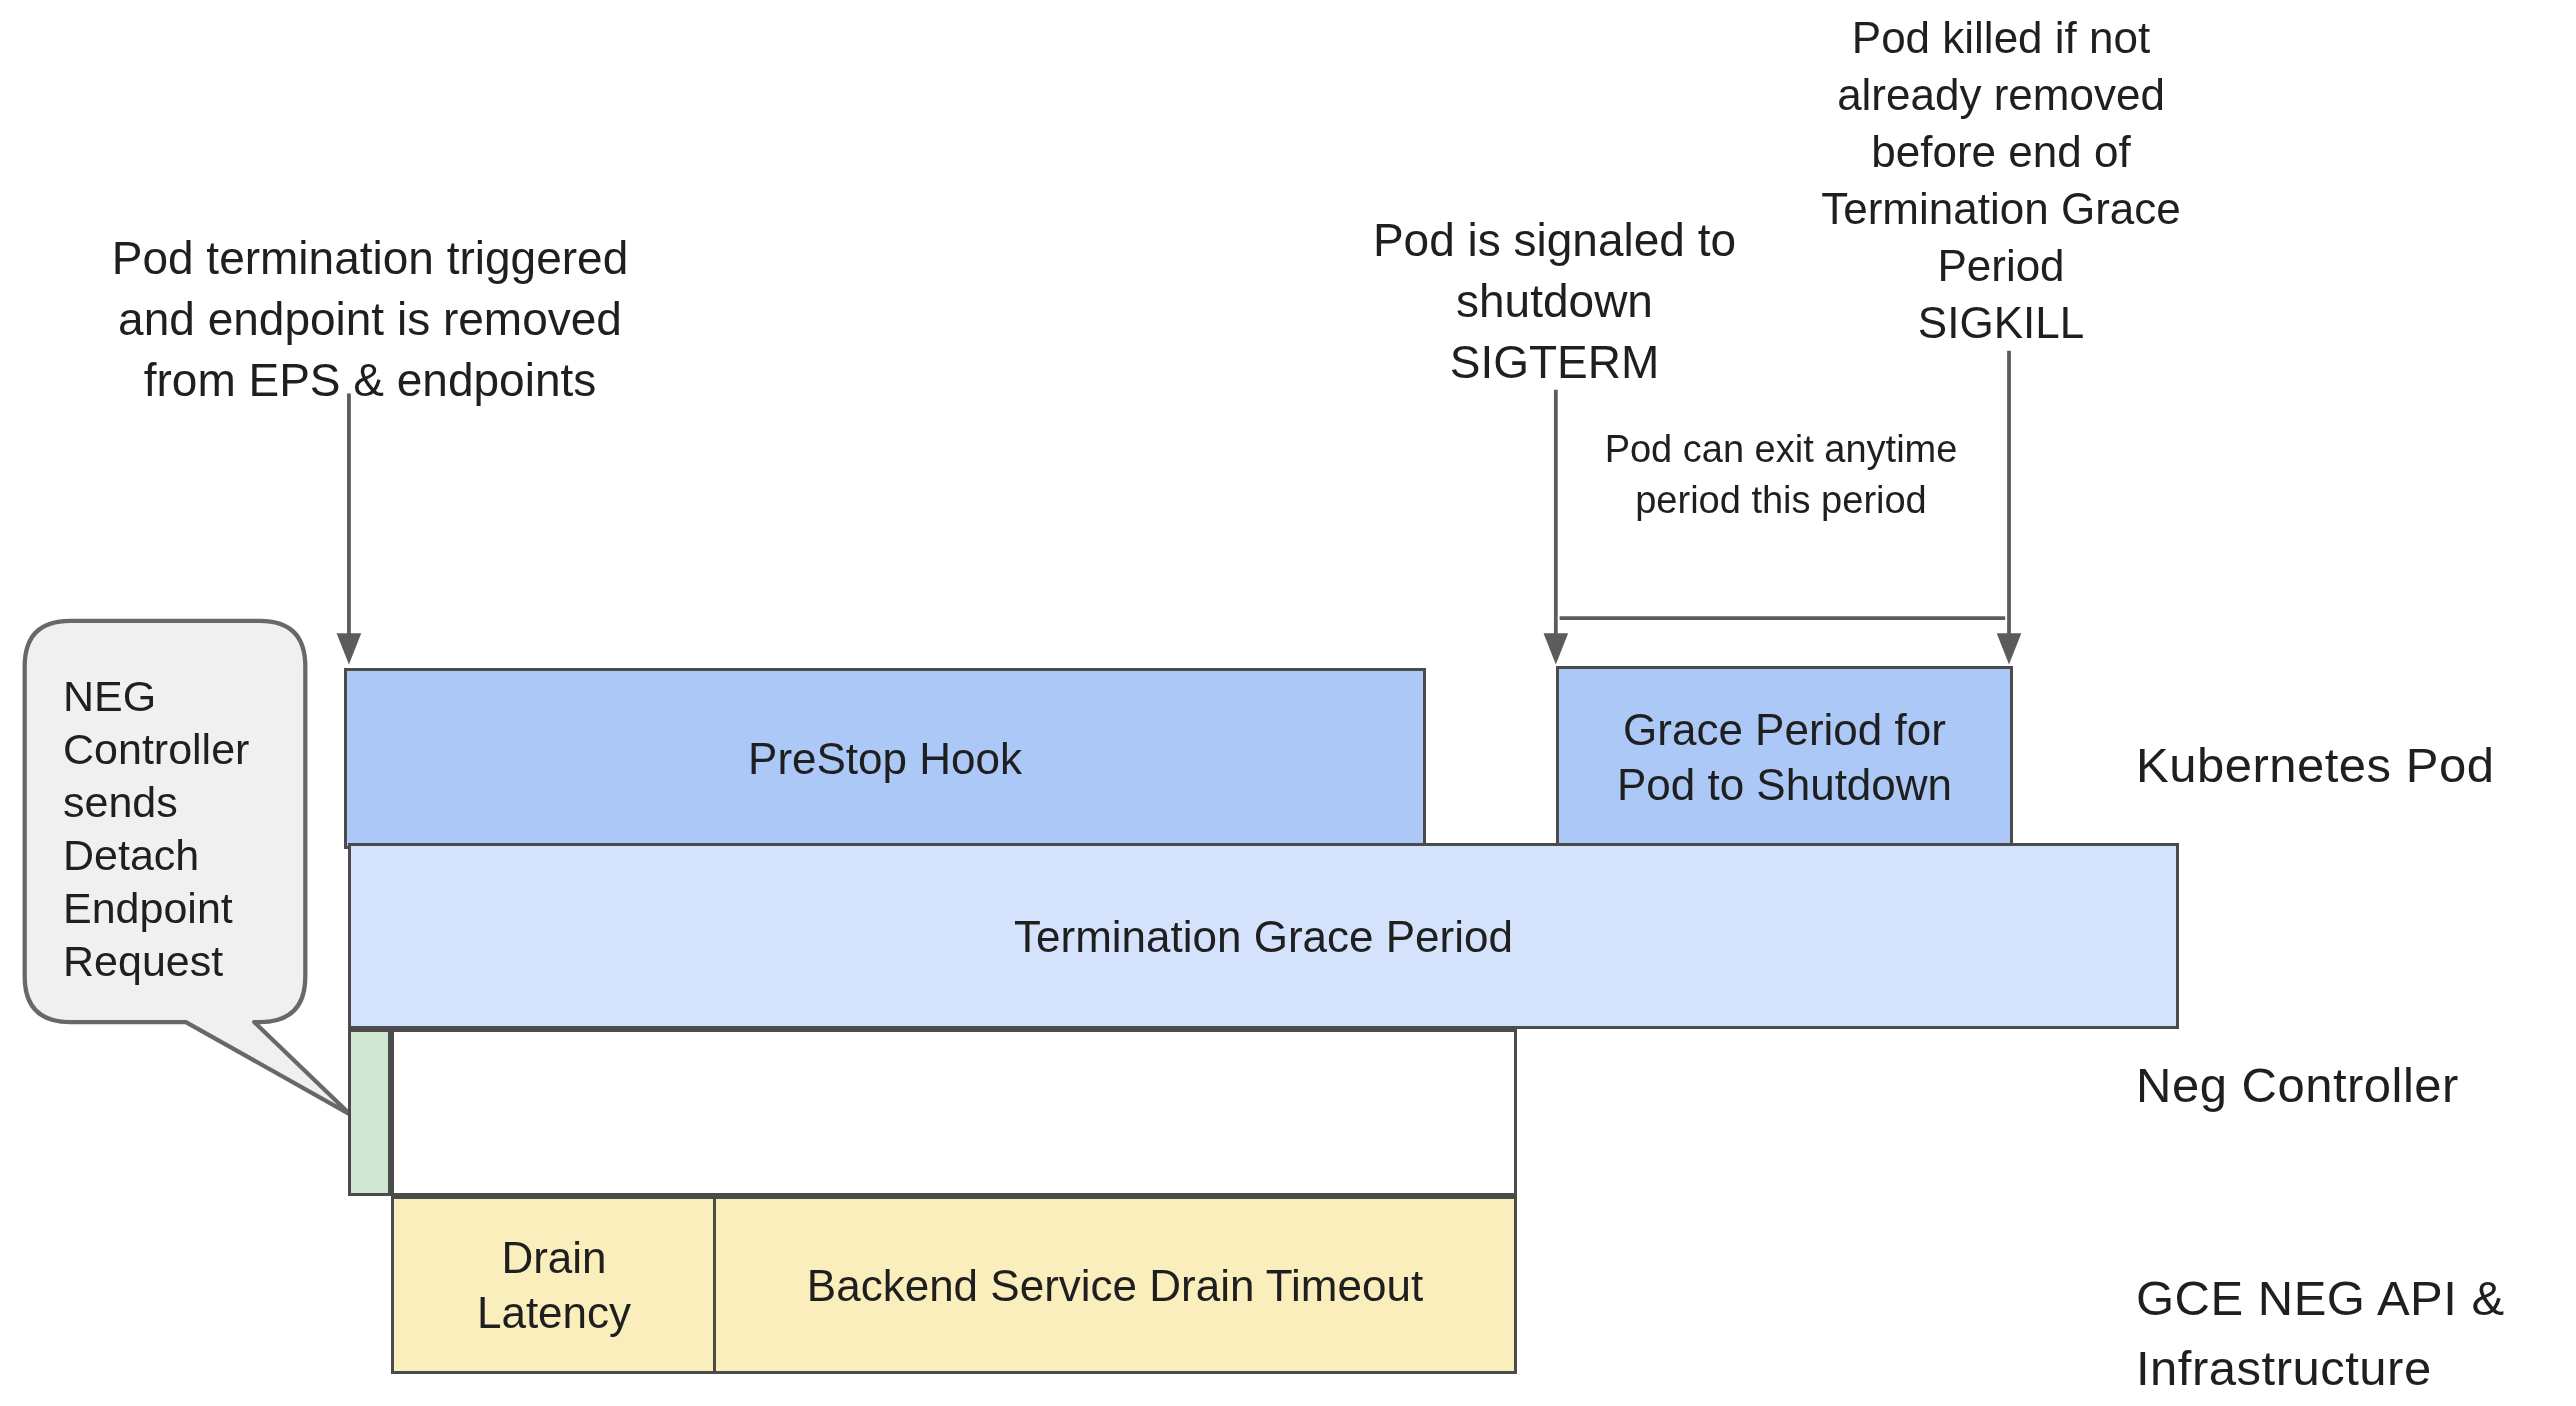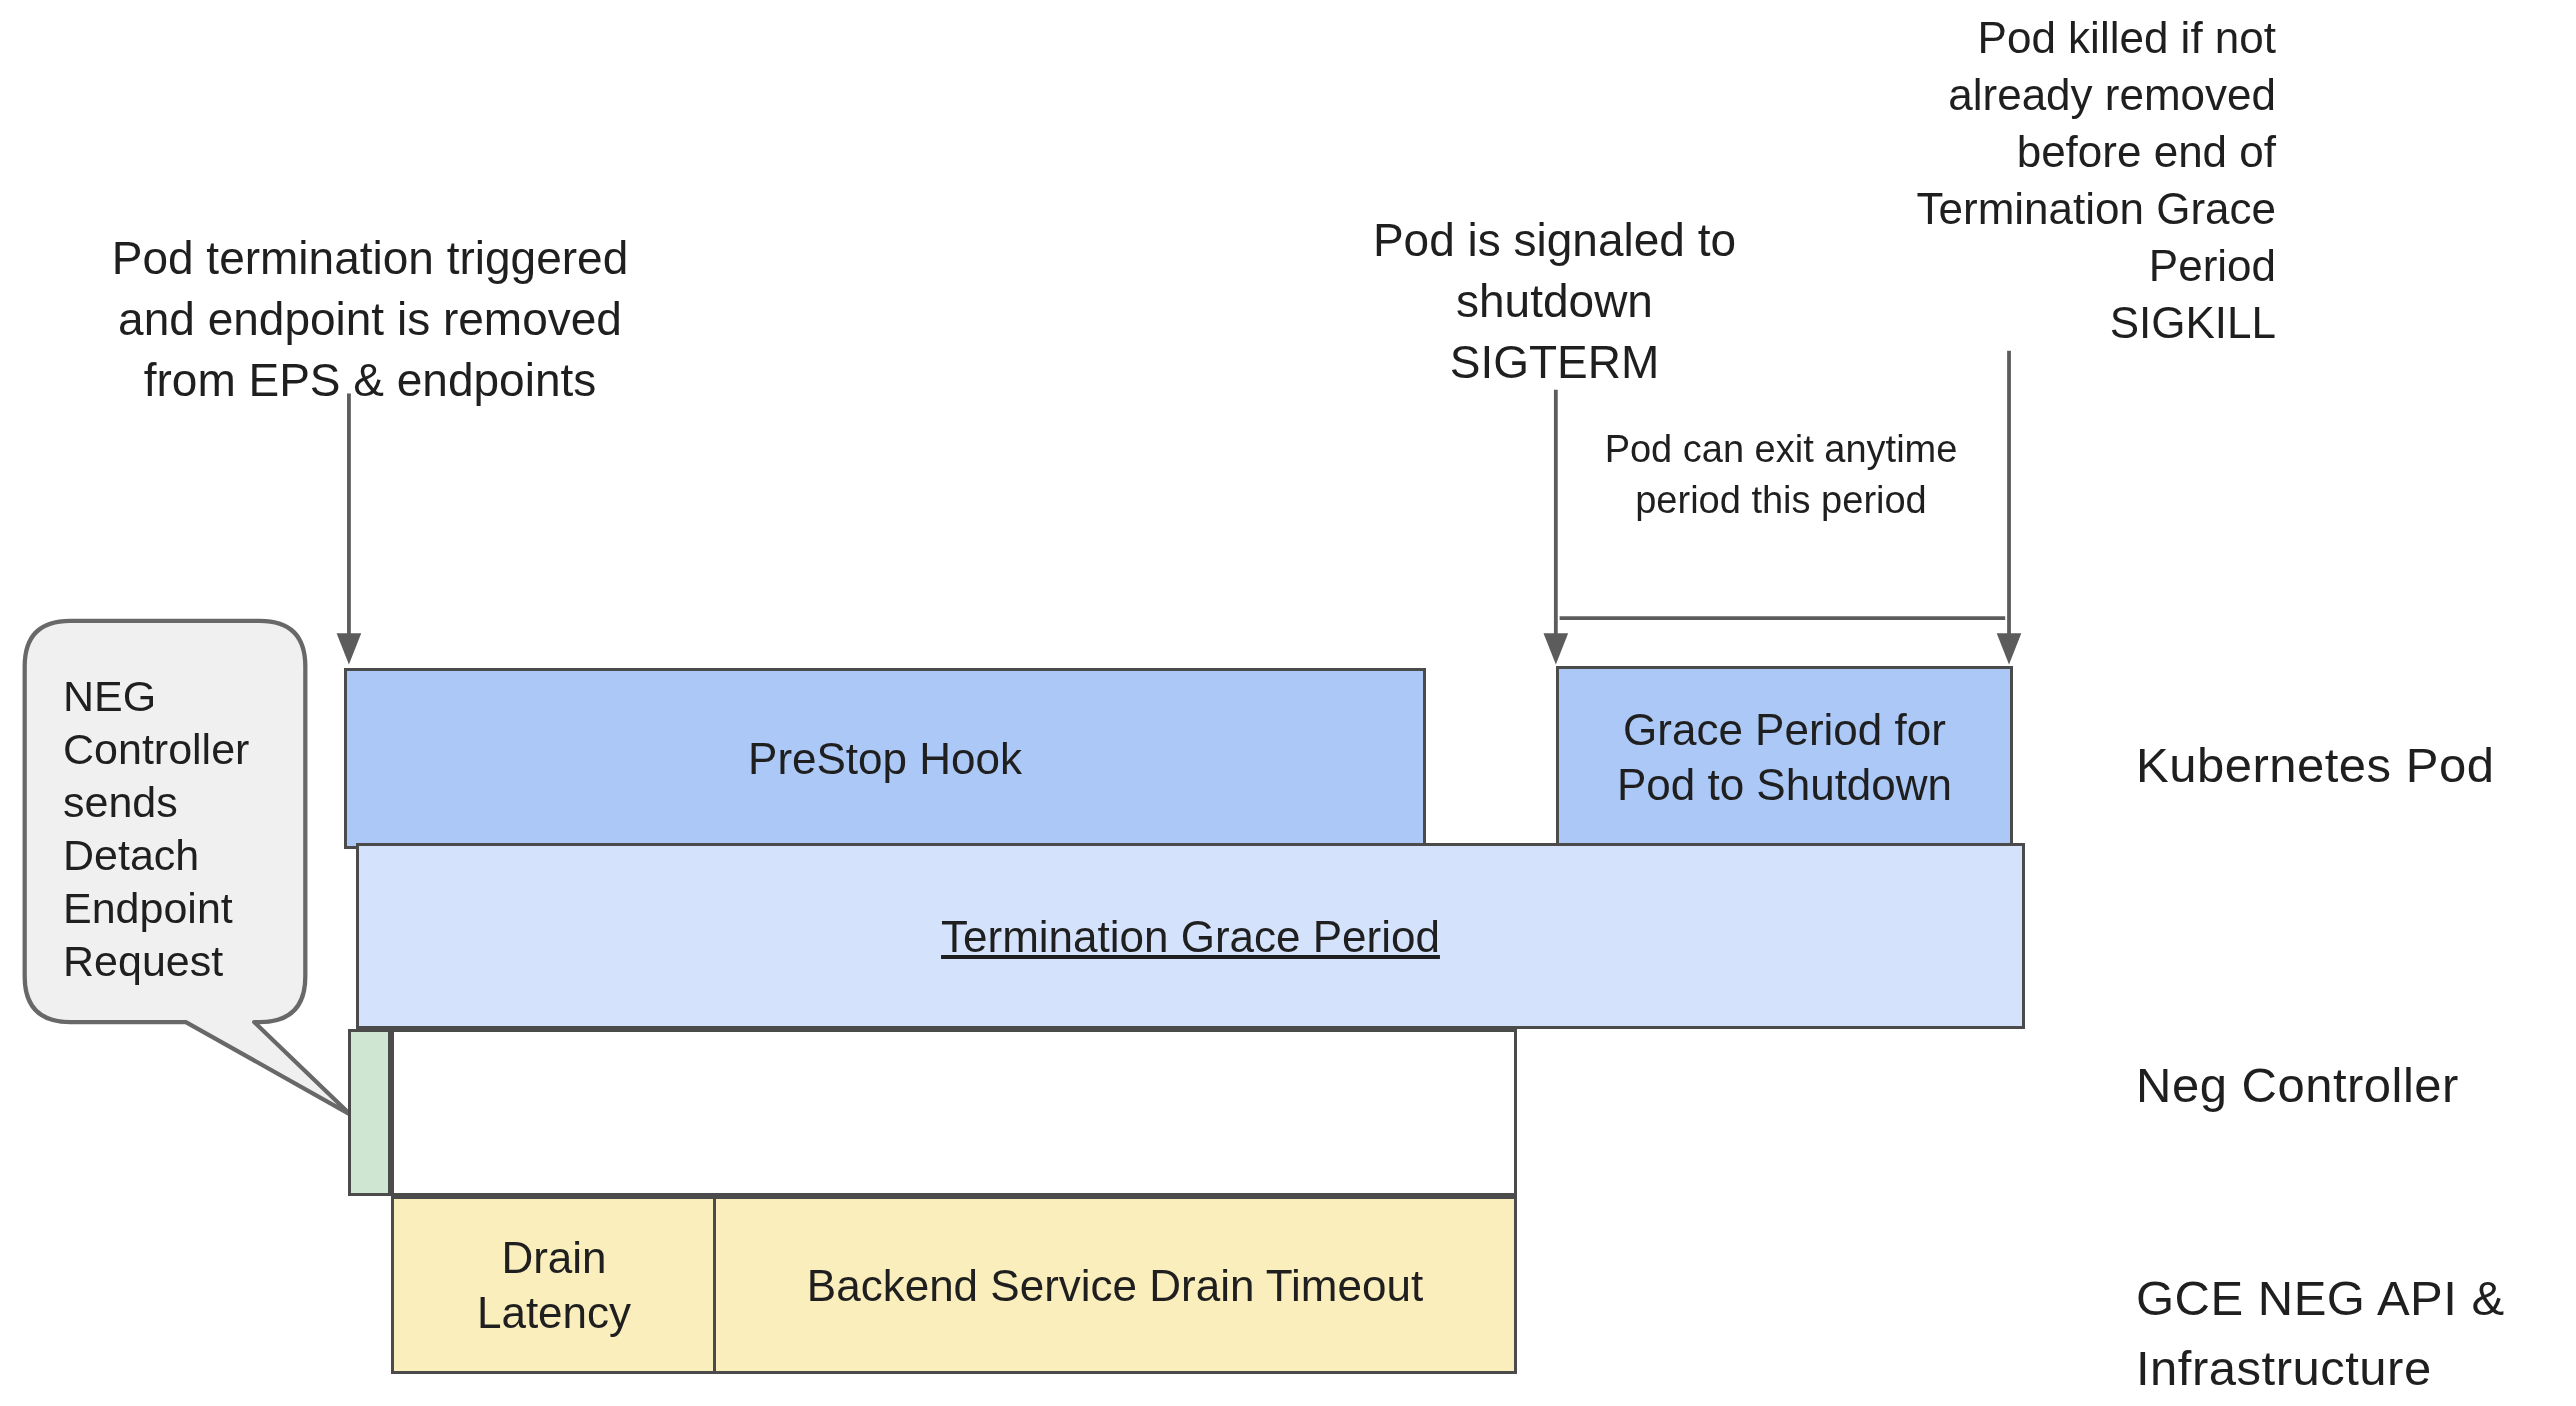--- a/index.html
+++ b/index.html
@@ -99,40 +99,40 @@
   </svg>
 
   <div class="anno ml" style="left:38px;top:210px;width:664px;margin-top:18px;">Pod termination triggered
 and endpoint is removed
 from EPS &amp; endpoints</div>
 
   <div class="anno ml" style="left:1270px;top:210px;width:569px;">Pod is signaled to
 shutdown
 SIGTERM</div>
 
-  <div class="anno anno-right ml" style="left:1726px;top:8.5px;width:550px;text-align:right;">Pod killed if not
+  <div class="anno anno-right ml" style="left:1726px;top:8.5px;width:550px;">Pod killed if not
 already removed
 before end of
 Termination Grace
 Period
 SIGKILL</div>
 
   <div class="anno anno-small ml" style="left:1544px;top:424px;width:474px;">Pod can exit anytime
 period this period</div>
 
   <div class="bar bar-prestop" style="left:344px;top:668px;width:1082px;height:181px;">
     <span class="ml">PreStop Hook</span>
   </div>
 
   <div class="bar bar-grace" style="left:1556px;top:666px;width:457px;height:181px;">
     <span class="ml">Grace Period for
 Pod to Shutdown</span>
   </div>
 
-  <div class="bar bar-termination" style="left:356px;top:843px;width:1669px;height:186px;text-decoration:underline;">
+  <div class="bar bar-termination" style="left:348px;top:843px;width:1831px;height:186px;">
     <span class="ml">Termination Grace Period</span>
   </div>
 
   <div class="bar bar-green" style="left:348px;top:1029px;width:43px;height:167px;"></div>
 
   <div class="bar bar-white" style="left:391px;top:1029px;width:1126px;height:167px;"></div>
 
   <div class="bar bar-yellow" style="left:391px;top:1196px;width:326px;height:178px;">
     <span class="ml">Drain
 Latency</span>

